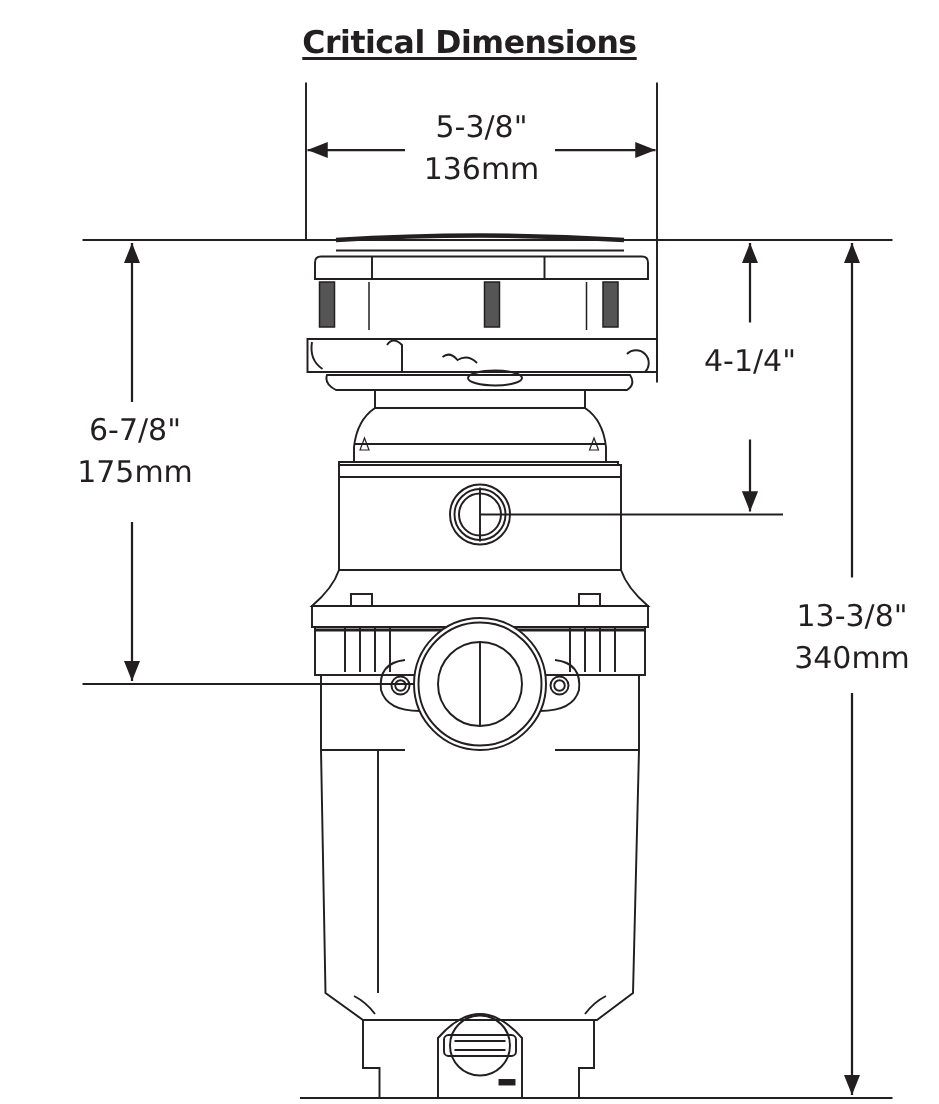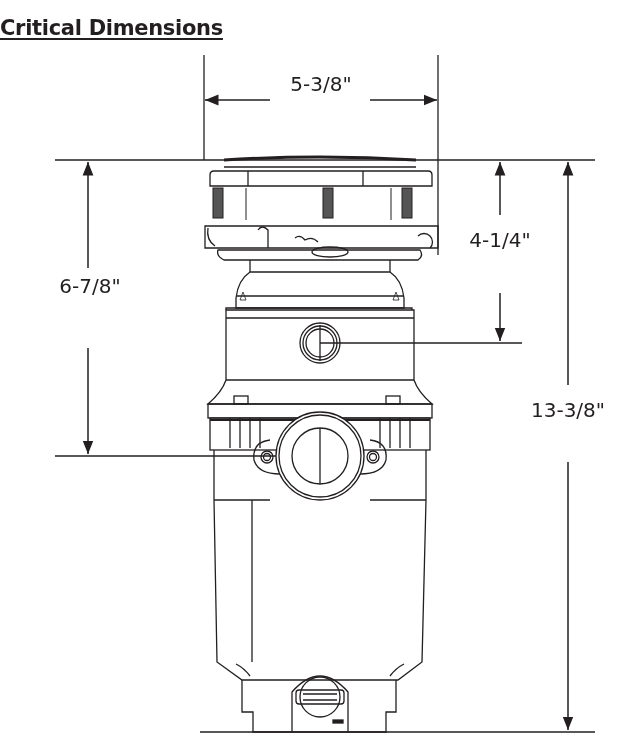--- a/index.html
+++ b/index.html
@@ -1,17 +1,17 @@
 <!DOCTYPE html>
 <html><head>
 <meta charset="utf-8">
 <style>
   html,body{margin:0;padding:0;background:#ffffff;}
   body{width:626px;height:736px;position:relative;overflow:hidden;font-family:"DejaVu Sans","Liberation Sans",sans-serif;color:#231f20;}
-  .title{position:absolute;left:0;width:626px;top:16px;font-weight:bold;font-size:21px;text-decoration:underline;text-underline-offset:3px;letter-spacing:-0.3px;}
+  .title{position:absolute;left:0;width:626px;top:16px;text-align:center;font-weight:bold;font-size:21px;text-decoration:underline;text-underline-offset:3px;letter-spacing:-0.3px;}
   .lbl{position:absolute;text-align:center;font-size:20px;line-height:28px;background:#fff;white-space:nowrap;}
   .lbl span{display:block;}
   svg{position:absolute;left:0;top:0;}
 </style>
 </head>
 <body>
 
 <div class="title">Critical Dimensions</div>
 
 <svg width="626" height="736" viewBox="0 0 626 736">
@@ -136,22 +136,25 @@
       <rect x="296" y="690" width="48" height="14" rx="3"></rect>
       <line x1="303" y1="694" x2="337" y2="694"></line>
       <line x1="303" y1="700" x2="337" y2="700"></line>
       <rect x="333" y="720" width="10" height="3" fill="#231f20"></rect>
     </g>
   </g>
 </svg>
 
 <div class="lbl" style="left:272px;top:70px;width:98px;">
   <span>5-3/8"</span>
+  <span>136mm</span>
 </div>
 <div class="lbl" style="left:40px;top:272px;width:100px;">
   <span>6-7/8"</span>
+  <span>175mm</span>
 </div>
 <div class="lbl" style="left:450px;top:226px;width:100px;">
   <span>4-1/4"</span>
 </div>
 <div class="lbl" style="left:518px;top:396px;width:100px;">
   <span>13-3/8"</span>
+  <span>340mm</span>
 </div>
 
 </body></html>

